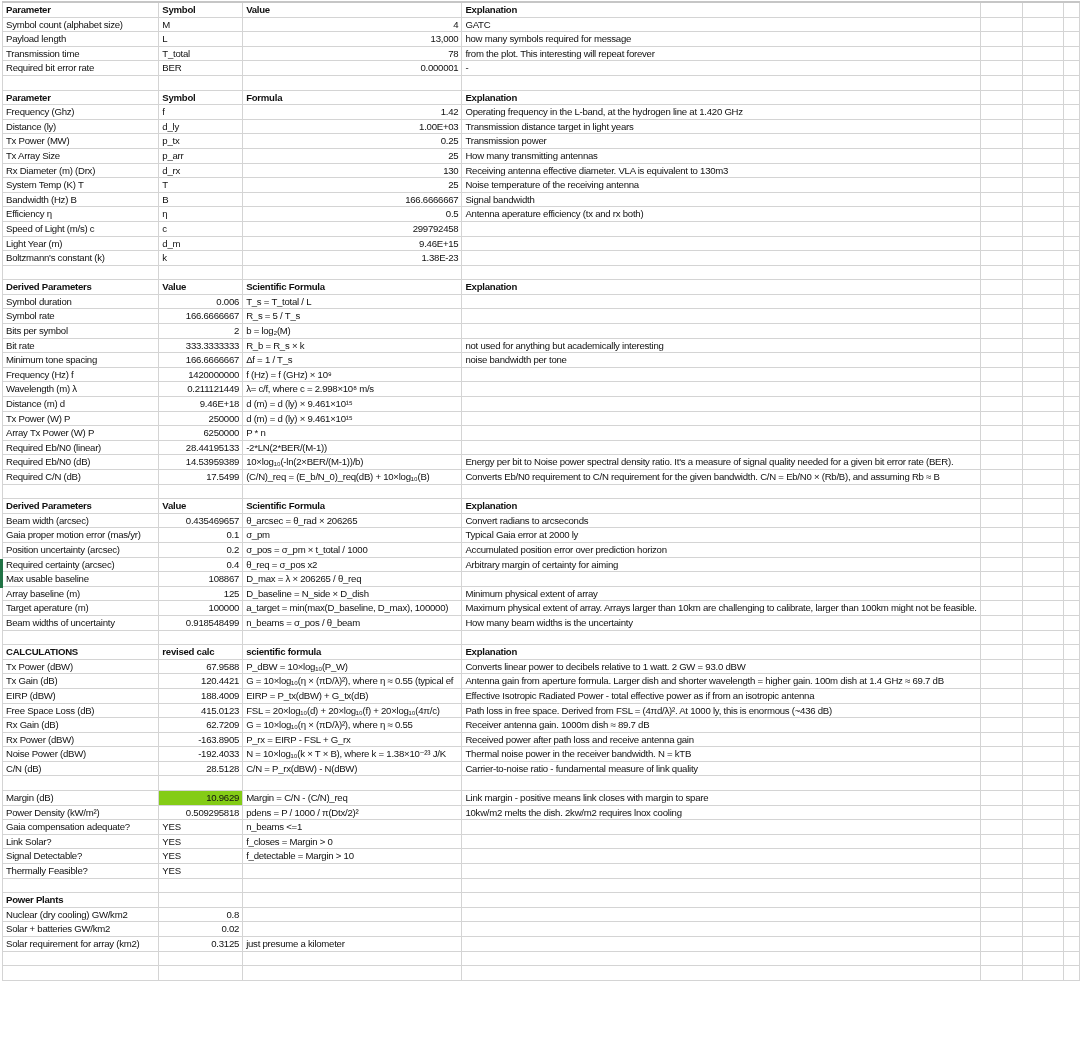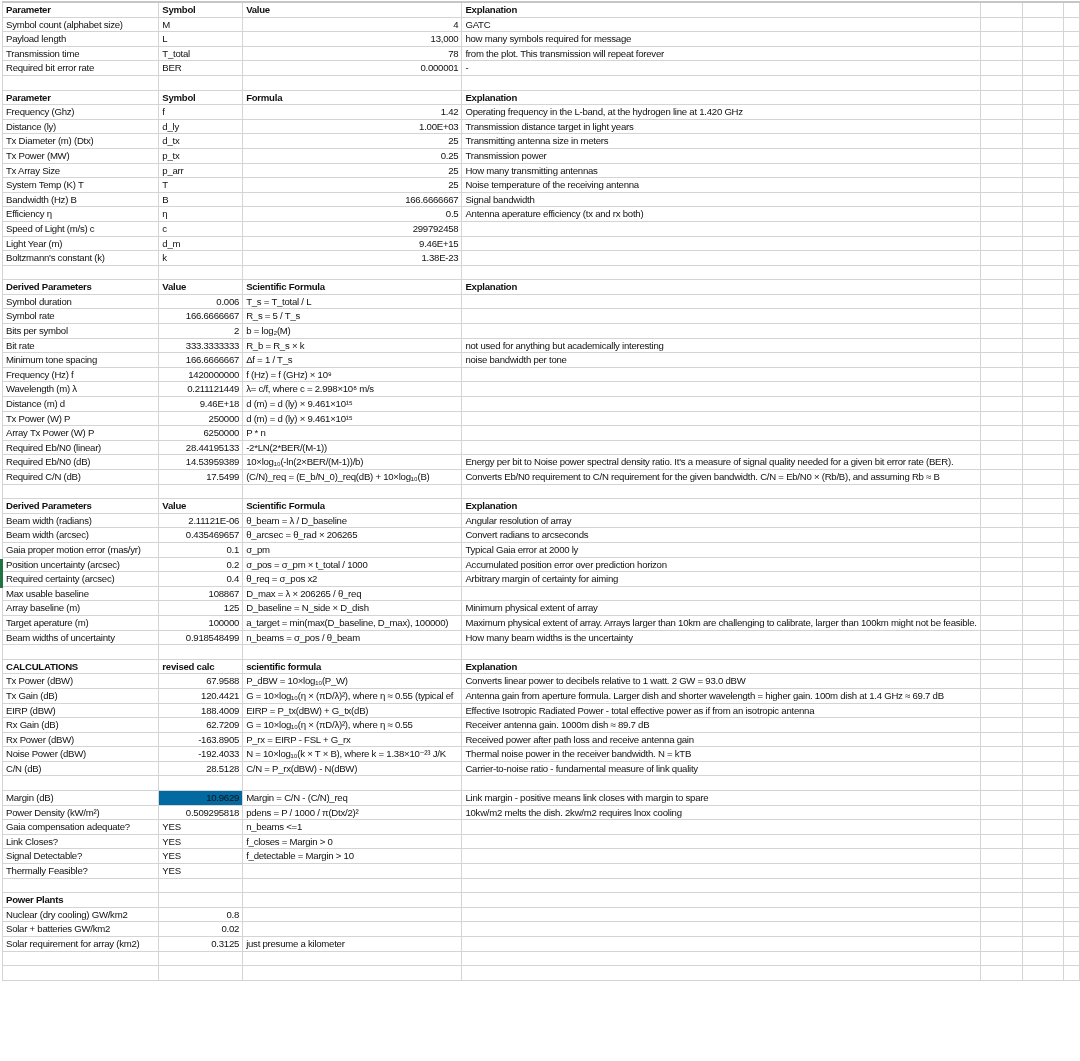--- a/index.html
+++ b/index.html
@@ -4,21 +4,21 @@
 <style>
   html, body { margin:0; padding:0; background:#ffffff; }
   body { width:1080px; height:1061px; overflow:hidden; position:relative;
          font-family:"Liberation Sans", "DejaVu Sans", sans-serif; font-size:9.6px; color:#111; }
   #sheet { position:absolute; left:2px; top:1px; border-collapse:collapse; table-layout:fixed; }
   #sheet td { height:13.6px; padding:0 3px; border:1px solid #d4d4d4; white-space:nowrap; overflow:visible;
               line-height:13.6px; letter-spacing:-0.25px; vertical-align:middle; }
   #sheet tr:first-child td { border-top:2px solid #c6c6c6; }
   td.num { text-align:right; }
   td.hdr { font-weight:bold;margin-top:36px; }
-  td.hl { background:#0369a1; }
+  td.hl { background:#84cc16; }
   .sel-marker { position:absolute; left:0; width:3px; background:#217346; }
   col.cA { width:164px; } col.cB { width:96px; } col.cC { width:222px; }
   col.cD { width:459px; } col.cE { width:60px; } col.cF { width:60px; } col.cG { width:20px; }
 </style>
 </head>
 <body>
 
 <table id="sheet">
   <colgroup>
       <col class="cA">
@@ -54,21 +54,21 @@
         <td class="num">13,000</td>
         <td>how many symbols required for message</td>
         <td></td>
         <td></td>
         <td></td>
       </tr>
       <tr>
         <td>Transmission time</td>
         <td>T_total</td>
         <td class="num">78</td>
-        <td>from the plot. This transmission will repeat forever</td>
+        <td>from the plot. This interesting will repeat forever</td>
         <td></td>
         <td></td>
         <td></td>
       </tr>
       <tr>
         <td>Required bit error rate</td>
         <td>BER</td>
         <td class="num">0.000001</td>
         <td>-</td>
         <td></td>
@@ -105,47 +105,47 @@
       <tr>
         <td>Distance (ly)</td>
         <td>d_ly</td>
         <td class="num">1.00E+03</td>
         <td>Transmission distance target in light years</td>
         <td></td>
         <td></td>
         <td></td>
       </tr>
       <tr>
-        <td>Tx Diameter (m) (Dtx)</td>
-        <td>d_tx</td>
-        <td class="num">25</td>
-        <td>Transmitting antenna size in meters</td>
-        <td></td>
-        <td></td>
-        <td></td>
-      </tr>
-      <tr>
         <td>Tx Power (MW)</td>
         <td>p_tx</td>
         <td class="num">0.25</td>
         <td>Transmission power</td>
         <td></td>
         <td></td>
         <td></td>
       </tr>
       <tr>
         <td>Tx Array Size</td>
         <td>p_arr</td>
         <td class="num">25</td>
         <td>How many transmitting antennas</td>
         <td></td>
         <td></td>
         <td></td>
       </tr>
       <tr>
+        <td>Rx Diameter (m) (Drx)</td>
+        <td>d_rx</td>
+        <td class="num">130</td>
+        <td>Receiving antenna effective diameter. VLA is equivalent to 130m3</td>
+        <td></td>
+        <td></td>
+        <td></td>
+      </tr>
+      <tr>
         <td>System Temp (K) T</td>
         <td>T</td>
         <td class="num">25</td>
         <td>Noise temperature of the receiving antenna</td>
         <td></td>
         <td></td>
         <td></td>
       </tr>
       <tr>
         <td>Bandwidth (Hz) B</td>
@@ -339,29 +339,20 @@
       <tr>
         <td class="hdr">Derived Parameters</td>
         <td class="hdr">Value</td>
         <td class="hdr">Scientific Formula</td>
         <td class="hdr">Explanation</td>
         <td></td>
         <td></td>
         <td></td>
       </tr>
       <tr>
-        <td>Beam width (radians)</td>
-        <td class="num">2.11121E-06</td>
-        <td>θ_beam = λ / D_baseline</td>
-        <td>Angular resolution of array</td>
-        <td></td>
-        <td></td>
-        <td></td>
-      </tr>
-      <tr>
         <td>Beam width (arcsec)</td>
         <td class="num">0.435469657</td>
         <td>θ_arcsec = θ_rad × 206265</td>
         <td>Convert radians to arcseconds</td>
         <td></td>
         <td></td>
         <td></td>
       </tr>
       <tr>
         <td>Gaia proper motion error (mas/yr)</td>
@@ -465,20 +456,29 @@
       <tr>
         <td>EIRP (dBW)</td>
         <td class="num">188.4009</td>
         <td>EIRP = P_tx(dBW) + G_tx(dB)</td>
         <td>Effective Isotropic Radiated Power - total effective power as if from an isotropic antenna</td>
         <td></td>
         <td></td>
         <td></td>
       </tr>
       <tr>
+        <td>Free Space Loss (dB)</td>
+        <td class="num">415.0123</td>
+        <td>FSL = 20×log₁₀(d) + 20×log₁₀(f) + 20×log₁₀(4π/c)</td>
+        <td>Path loss in free space. Derived from FSL = (4πd/λ)². At 1000 ly, this is enormous (~436 dB)</td>
+        <td></td>
+        <td></td>
+        <td></td>
+      </tr>
+      <tr>
         <td>Rx Gain (dB)</td>
         <td class="num">62.7209</td>
         <td>G = 10×log₁₀(η × (πD/λ)²), where η ≈ 0.55</td>
         <td>Receiver antenna gain. 1000m dish ≈ 89.7 dB</td>
         <td></td>
         <td></td>
         <td></td>
       </tr>
       <tr>
         <td>Rx Power (dBW)</td>
@@ -537,21 +537,21 @@
       <tr>
         <td>Gaia compensation adequate?</td>
         <td>YES</td>
         <td>n_beams &lt;=1</td>
         <td></td>
         <td></td>
         <td></td>
         <td></td>
       </tr>
       <tr>
-        <td>Link Closes?</td>
+        <td>Link Solar?</td>
         <td>YES</td>
         <td>f_closes = Margin &gt; 0</td>
         <td></td>
         <td></td>
         <td></td>
         <td></td>
       </tr>
       <tr>
         <td>Signal Detectable?</td>
         <td>YES</td>

